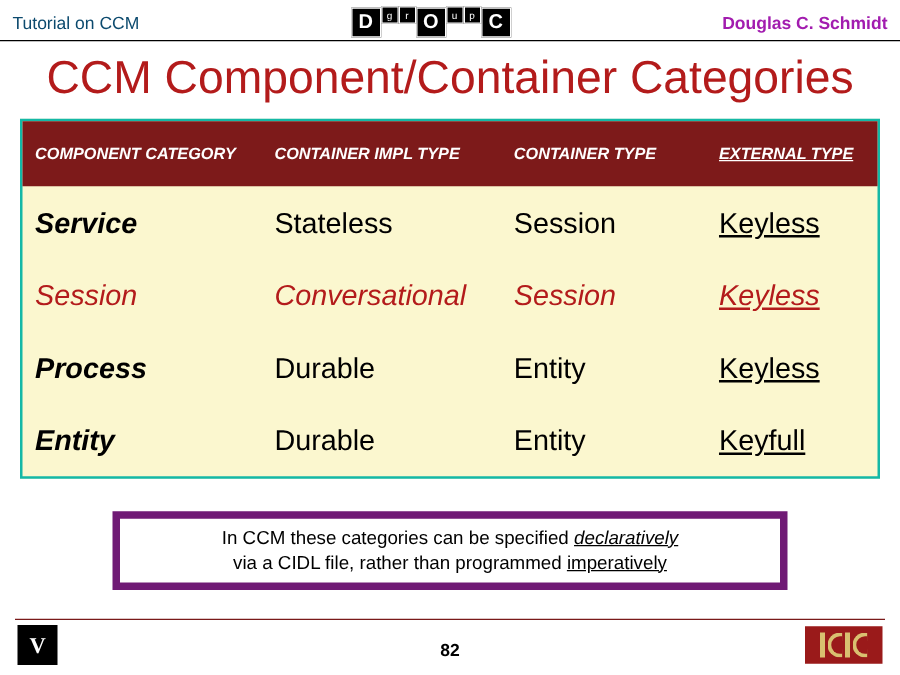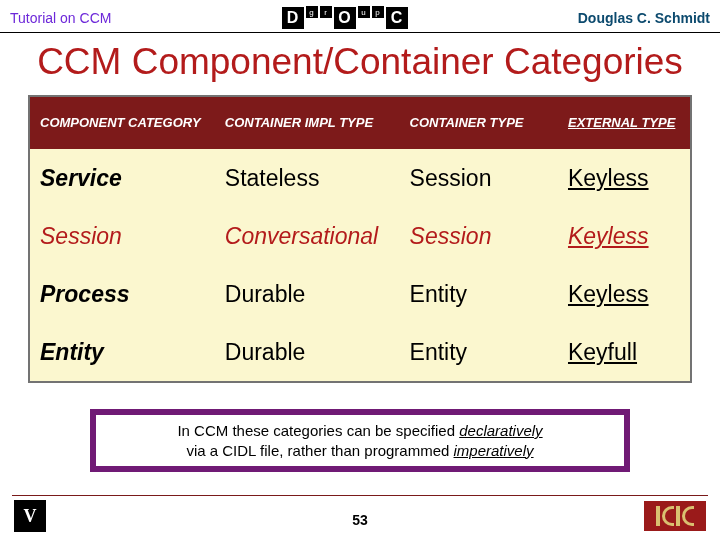--- a/index.html
+++ b/index.html
@@ -13,25 +13,25 @@
   }
   .header-row {
     display: flex;
     align-items: center;
     justify-content: space-between;
     padding: 6px 10px 2px 10px;
     border-bottom: 1px solid #000;
   }
   .header-left {
     font-size: 14px;
-    color: #6d28d9;
+    color: #0c4a6e;
   }
   .header-right {
     font-size: 14px;
-    color: #0c4a6e;
+    color: #a21caf;
     font-weight: bold;
   }
   .doc-logo {
     display: flex;
     align-items: center;
     gap: 0;
   }
   .doc-letter {
     width: 24px;
     height: 24px;
@@ -59,22 +59,22 @@
   }
   .slide-title {
     text-align: center;
     font-size: 37px;
     color: #b31b1b;
     font-weight: normal;
     font-family: Arial, sans-serif;
     margin: 8px 0 12px 0;
   }
   .table-container {
-    margin: 0 28px;
-    border: 2px solid #737373;
+    margin: 0 16px;
+    border: 2px solid #14b8a6;
     background: #fbf7cf;
   }
   .table-header-row {
     display: flex;
     background: #7d1a1a;
     color: #fff;
     height: 52px;
   }
   .th {
     font-weight: bold;
@@ -107,21 +107,21 @@
   .note-box {
     margin: 26px auto 0 auto;
     width: 540px;
     border: 6px solid #701a75;
     padding: 6px 10px;
     text-align: center;
     font-size: 15px;
     line-height: 1.3;
   }
   .note-box .decl { font-style: italic; text-decoration: underline; }
-  .note-box .imp { font-style: italic; text-decoration: underline; }
+  .note-box .imp { text-decoration: underline; }
   .footer {
     position: absolute;
     bottom: 8px;
     left: 0;
     right: 0;
     display: flex;
     align-items: center;
     justify-content: space-between;
     padding: 0 14px;
   }
@@ -230,21 +230,21 @@
   </div>
 </div>
 
 <div class="note-box">
   <span>In CCM these categories can be specified </span><span class="decl">declaratively</span><br>
   <span> via a CIDL file, rather than programmed </span><span class="imp">imperatively</span>
 </div>
 
 <div class="footer-sep"></div>
 
-<div class="page-num">53</div>
+<div class="page-num">82</div>
 
 <div class="footer">
   <div class="logo-left">V</div>
   <div class="logo-right">
     <div class="isis-bar"></div>
     <div class="isis-curve"></div>
     <div class="isis-bar"></div>
     <div class="isis-curve"></div>
   </div>
 </div>

